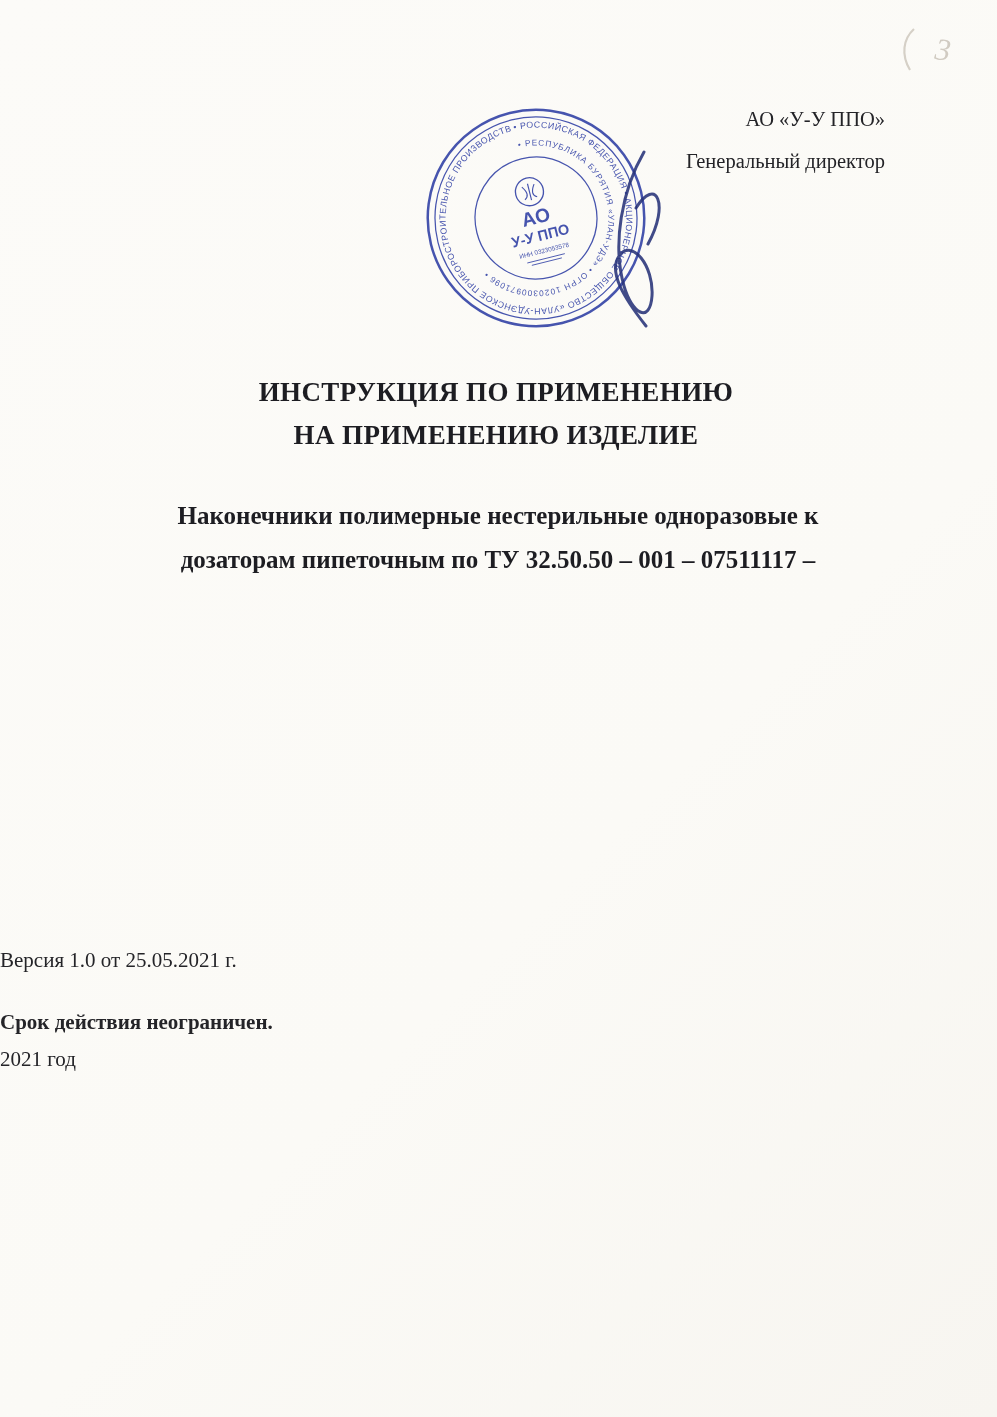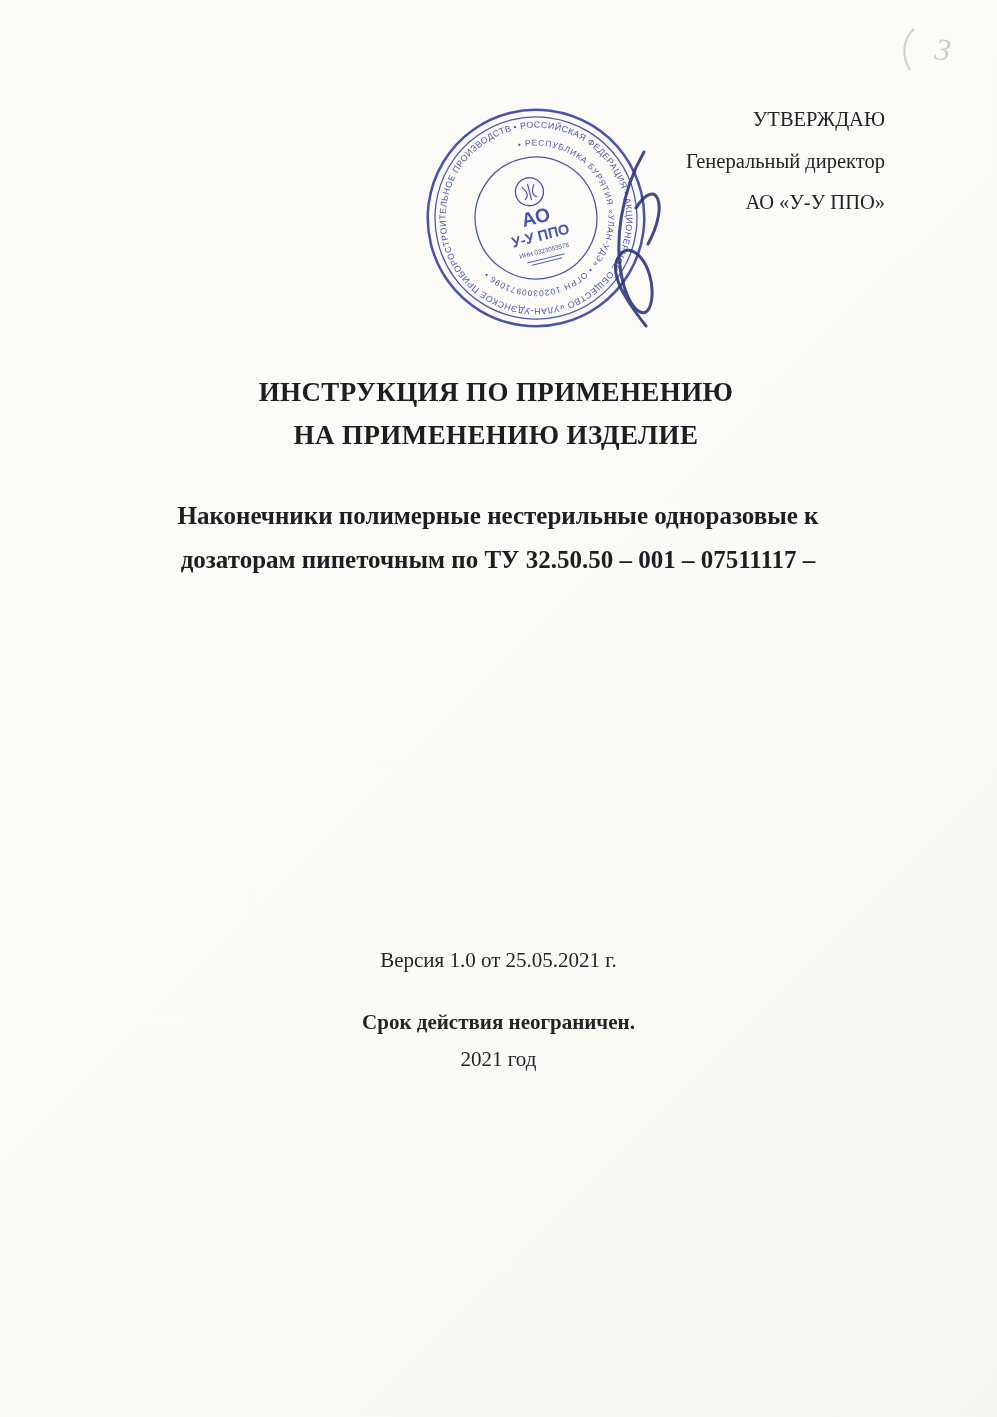--- a/index.html
+++ b/index.html
@@ -53,40 +53,39 @@
   .doc-subtitle{
     position:absolute;top:494px;left:58px;width:880px;
     text-align:center;font-weight:bold;
     font-size:25px;line-height:43.5px;
     color:#1d1d22;
     font-family:Liberation Serif, serif;
   }
   
   .footer-line{
     position:absolute;left:0;width:997px;
-    text-align:center;font-size:21px;color:#242428;
+    font-size:21px;color:#242428;
   }
   .footer-version{top:948px;}
   .footer-validity{top:1010px;font-weight:bold;}
   .footer-year{top:1047px;}
 </style>
 </head>
 <body>
 
 <div class="page">
 
   <svg class="corner-mark" viewBox="0 0 78 56" aria-hidden="true">
     <path d="M16,7 C5,17 3,33 12,48" stroke-width="2.2"></path>
     <text x="36" y="37" font-size="31" transform="rotate(7 36 37)">3</text>
   </svg>
 
   <div class="approval">
-    <div>УТВЕРЖДАЮ</div>
+    <div>АО «У-У ППО»</div>
     <div>Генеральный директор</div>
-    <div>АО «У-У ППО»</div>
   </div>
 
   <svg class="stamp" viewBox="0 0 240 240" aria-hidden="true">
     <g transform="rotate(-14 120 120)">
       <circle cx="120" cy="120" r="112" stroke-width="2.6"></circle>
       <circle cx="120" cy="120" r="104.5" stroke-width="1.3"></circle>
       <circle cx="120" cy="120" r="63" stroke-width="1.3"></circle>
       <defs>
         <path id="ringOuterPath" d="M120,26.5 a93.5,93.5 0 1 1 -0.02,0"></path>
         <path id="ringInnerPath" d="M120,45 a75,75 0 1 1 -0.02,0"></path>

